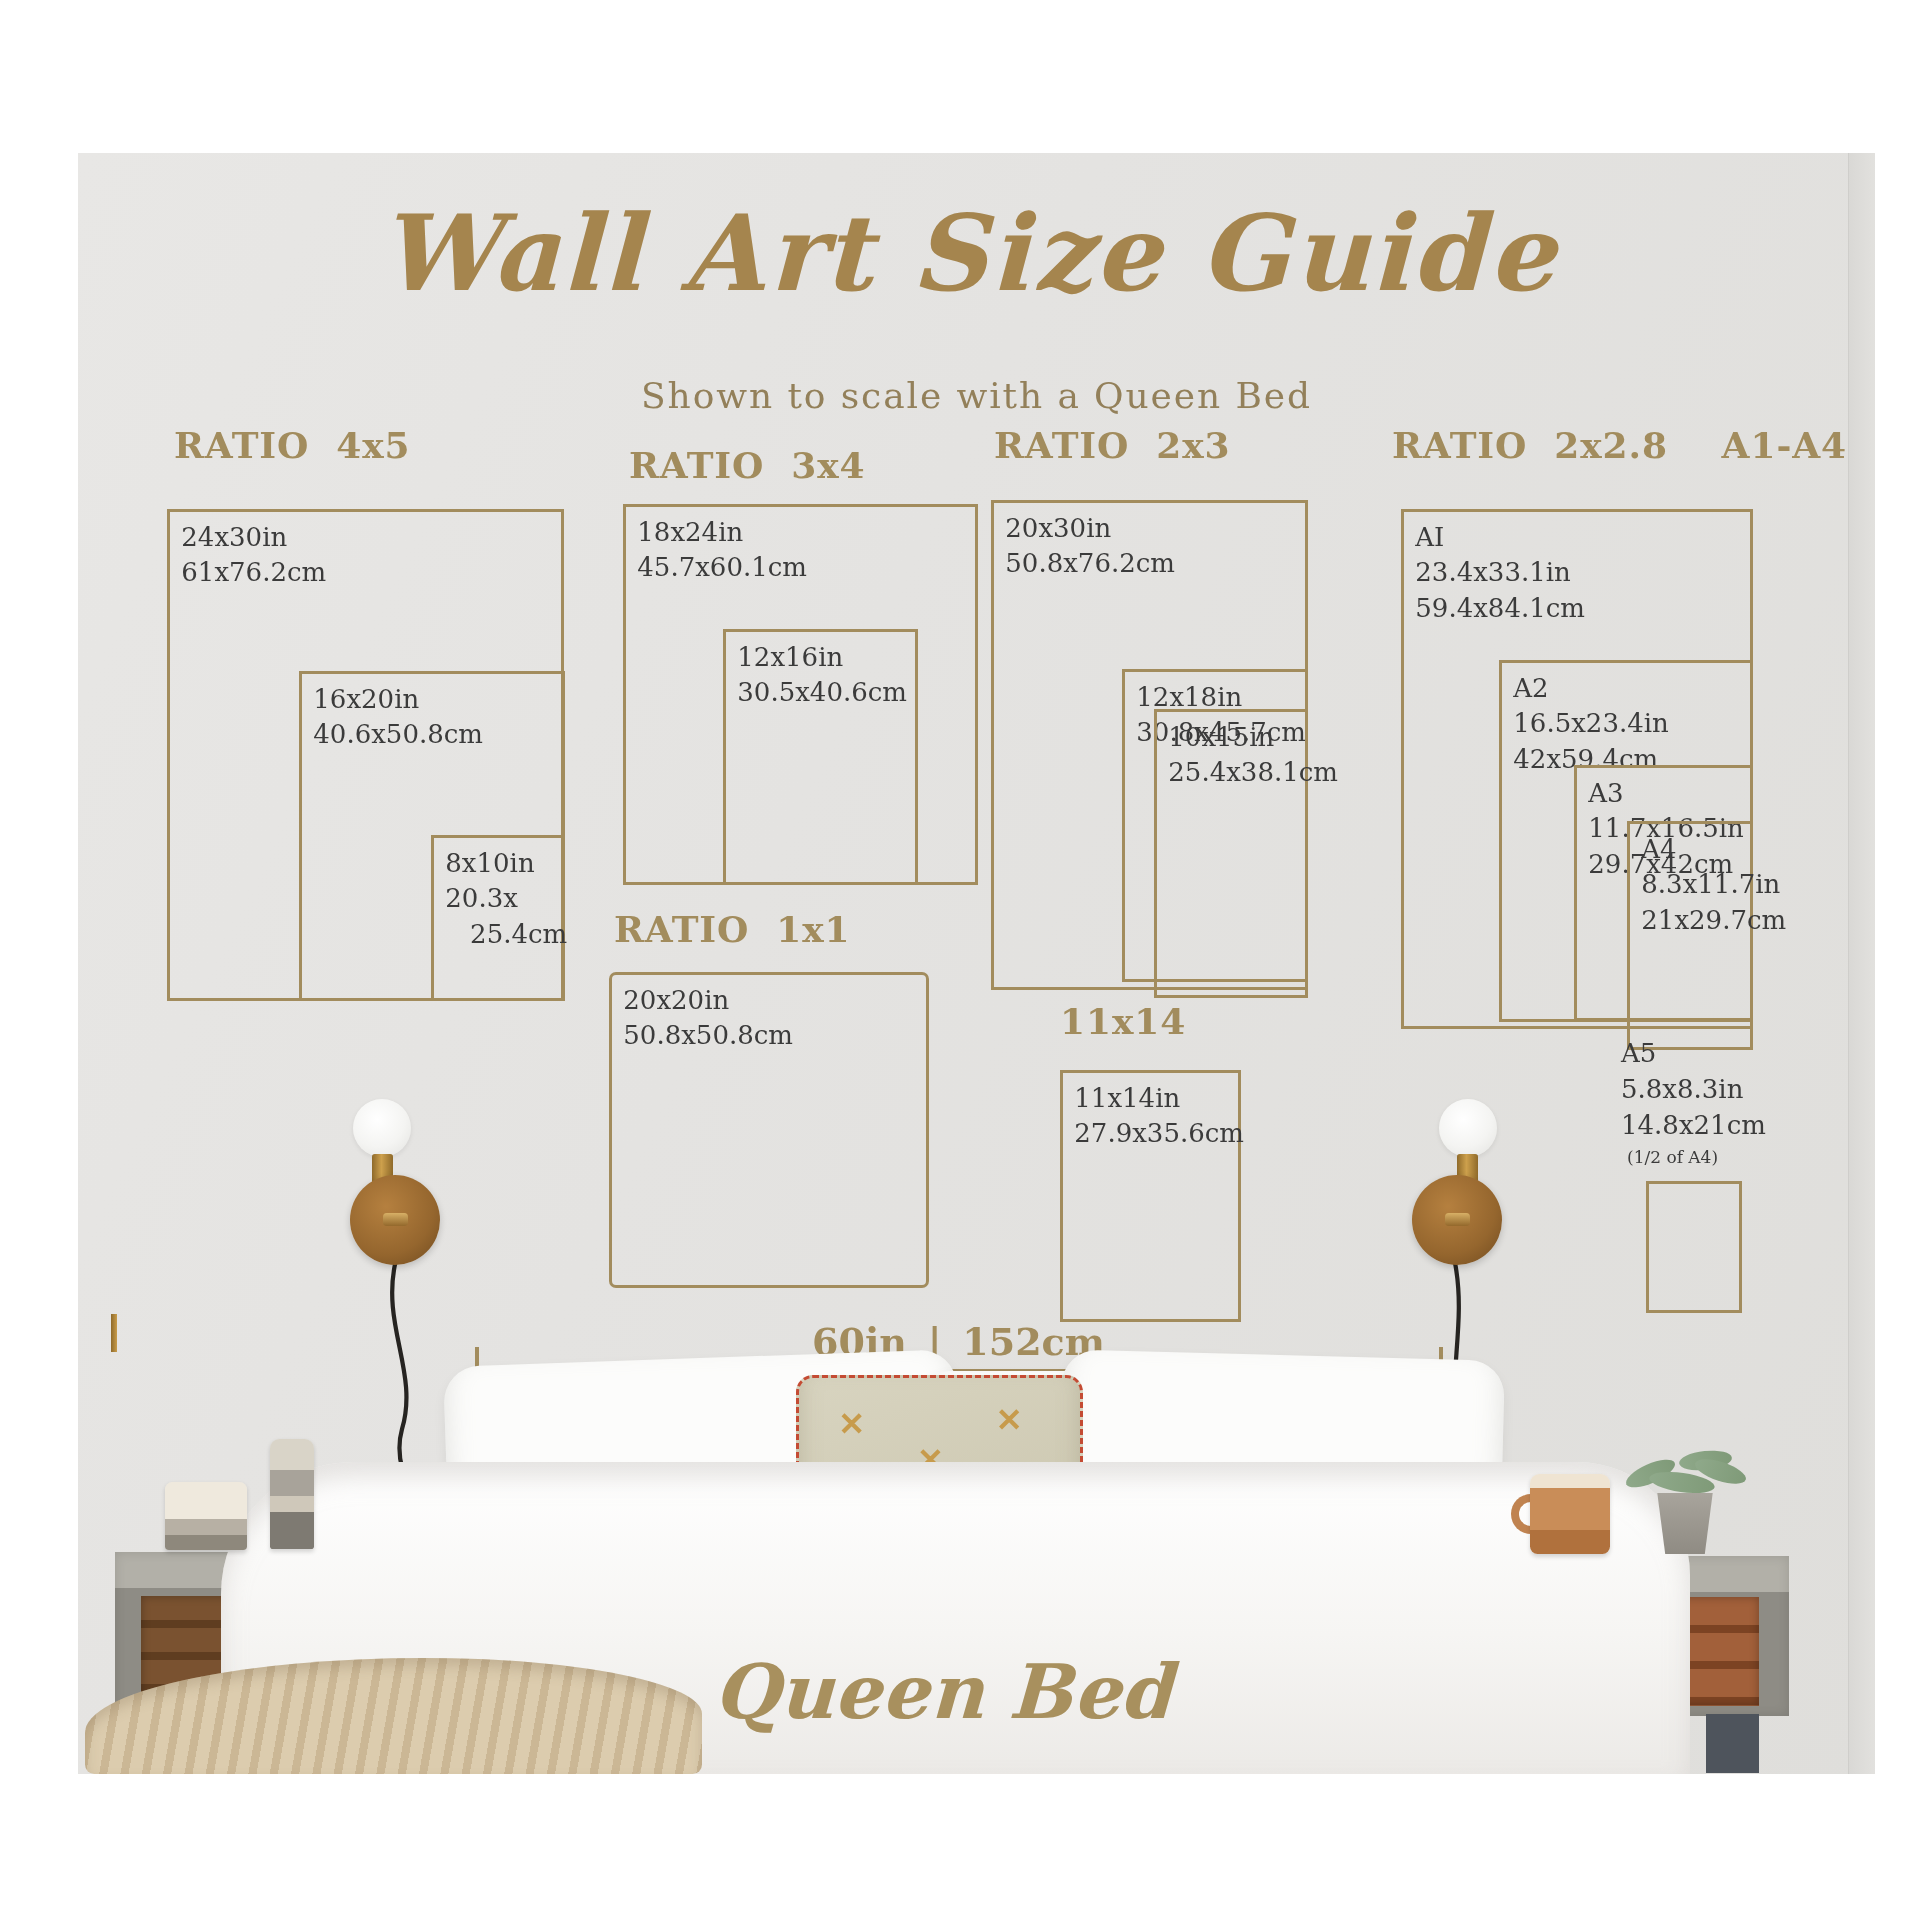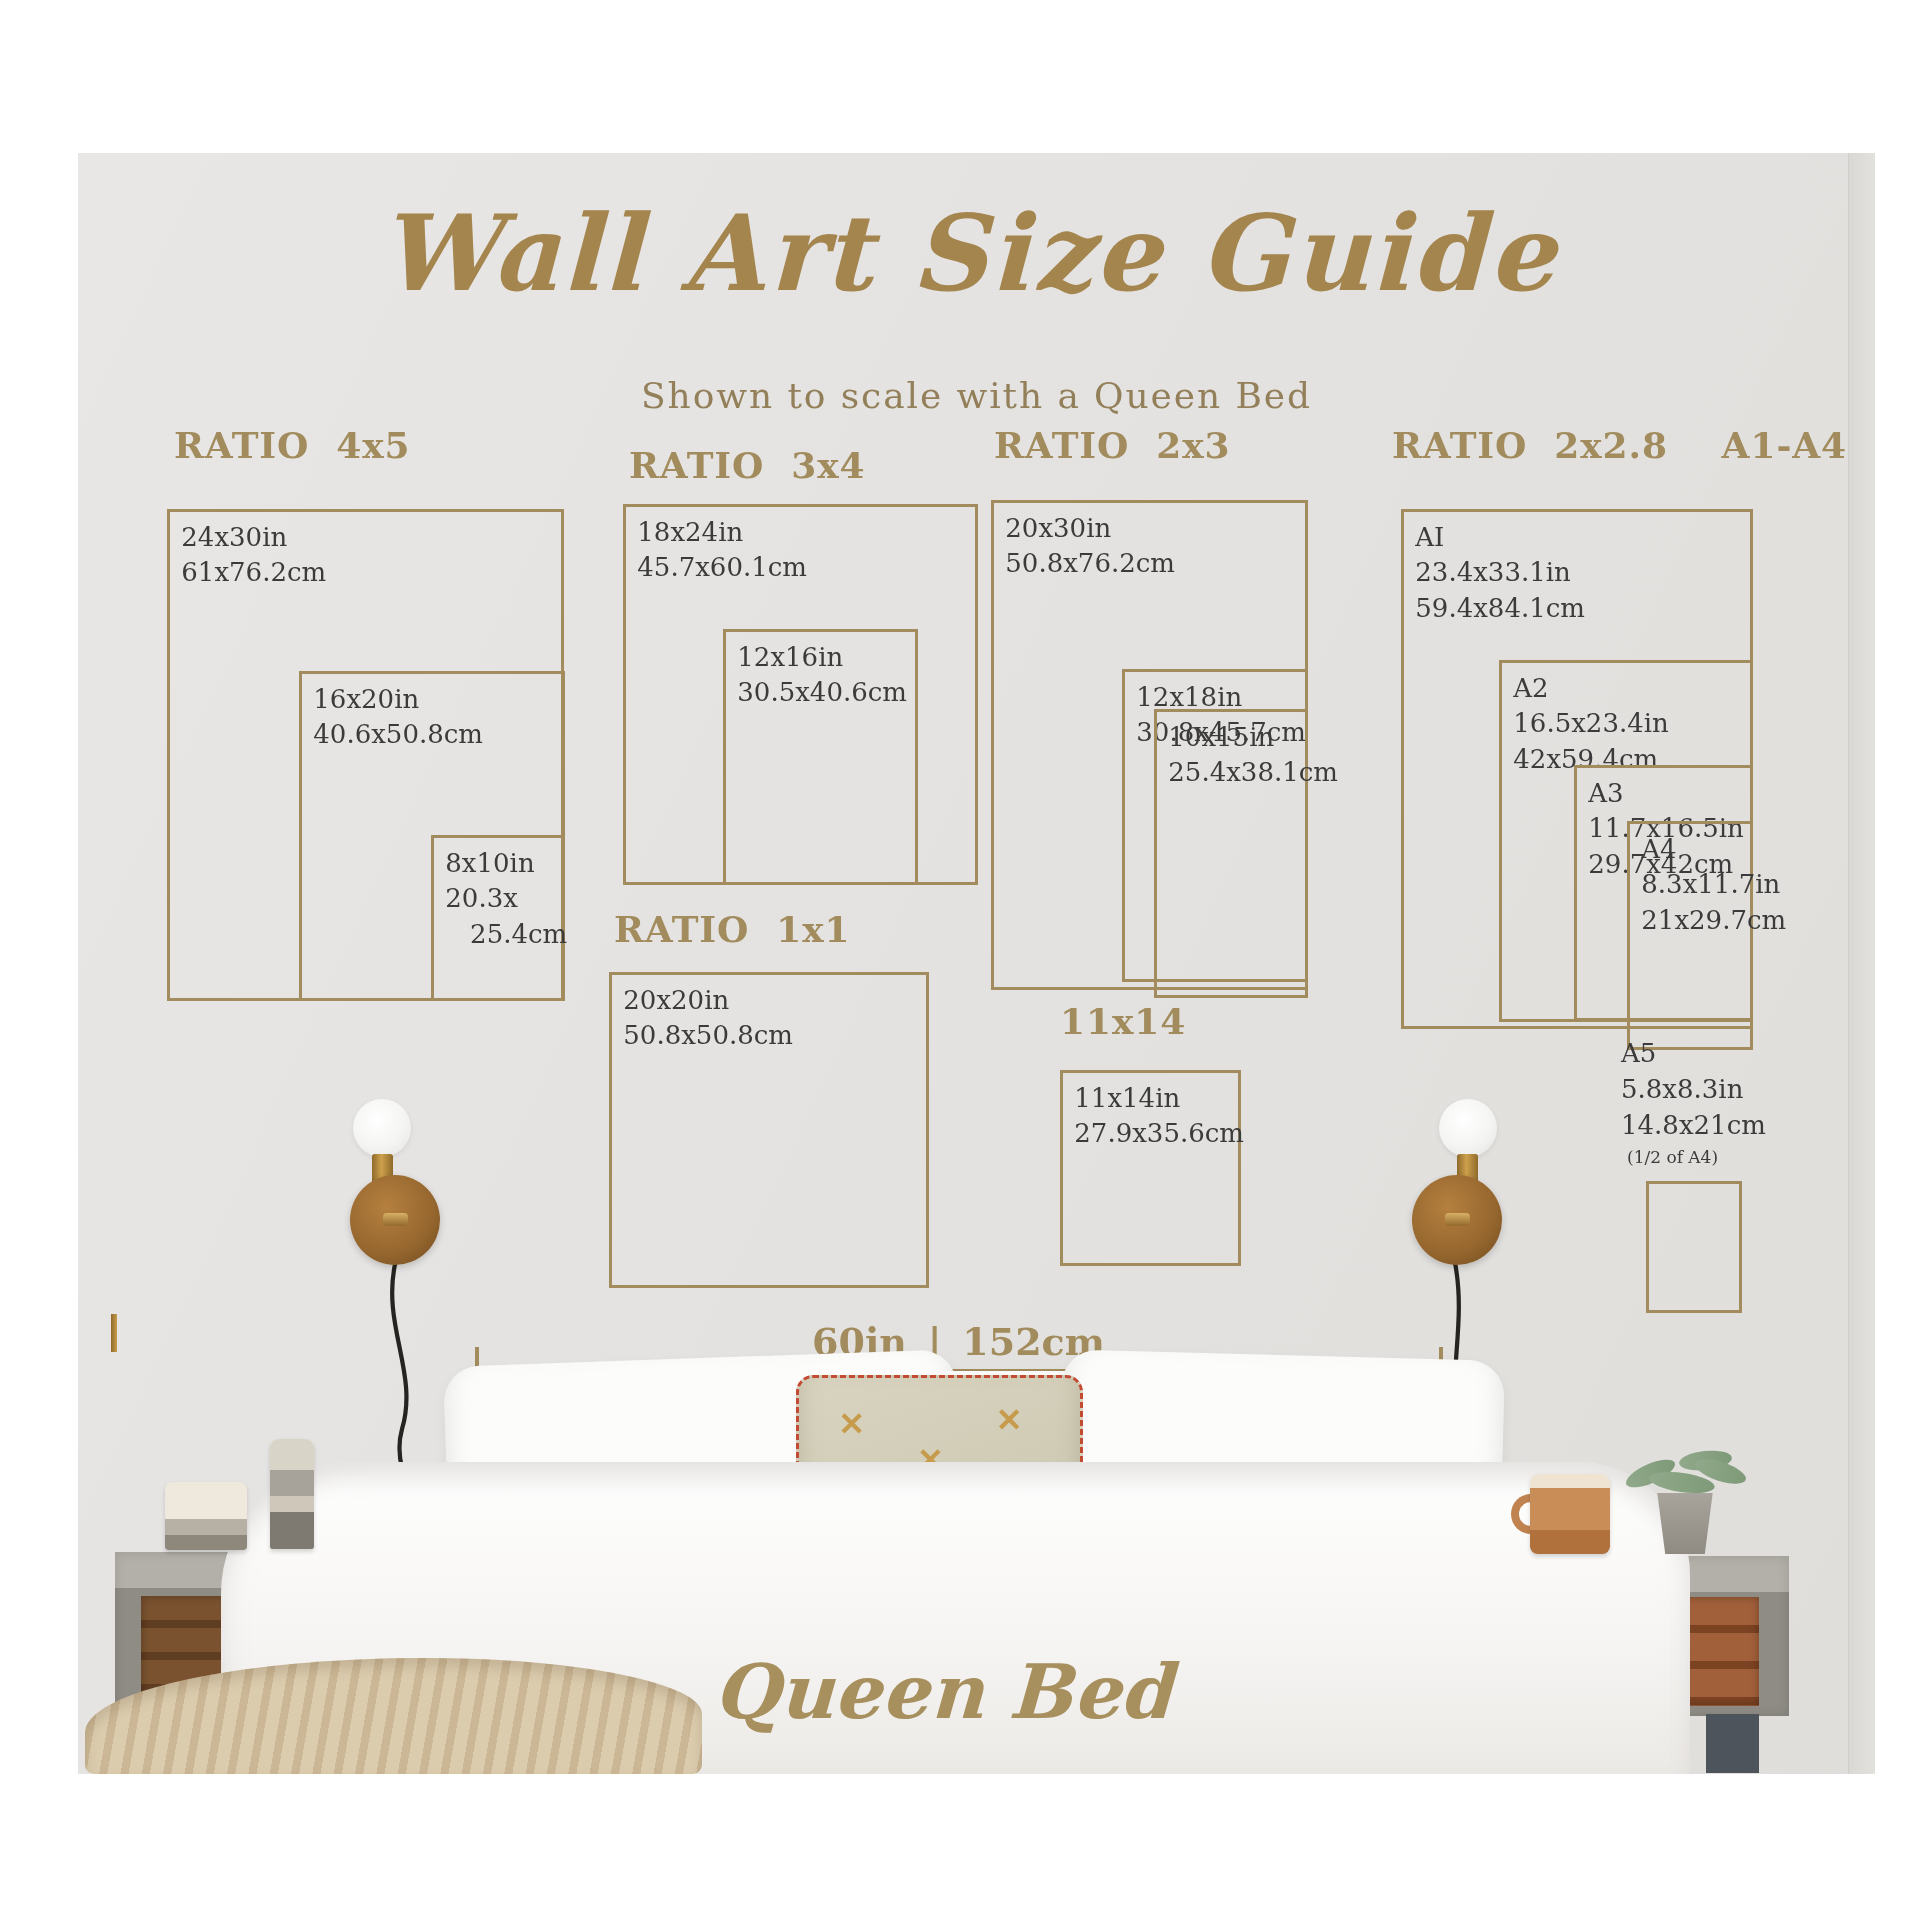--- a/index.html
+++ b/index.html
@@ -168,27 +168,27 @@
 21x29.7cm</span>
     </div>
 
     <div class="a5-label" style="left:1543px;top:883px;">A5
 5.8x8.3in
 14.8x21cm</div>
     <div class="a5-note" style="left:1549px;top:994px;">(1/2 of A4)</div>
     <div class="size-box" style="left:1568px;top:1028px;width:96px;height:132px;"></div>
 
     <div class="group-heading" style="left:536px;top:755px;">RATIO  1x1</div>
-    <div class="size-box" style="left:531px;top:819px;width:320px;height:316px;">
+    <div class="size-box" style="left:531px;top:819px;width:320px;height:316px;border-radius:7px;">
       <span class="size-label">20x20in
 50.8x50.8cm</span>
     </div>
 
     <div class="group-heading" style="left:982px;top:847px;">11x14</div>
-    <div class="size-box" style="left:982px;top:917px;width:181px;height:196px;">
+    <div class="size-box" style="left:982px;top:917px;width:181px;height:252px;">
       <span class="size-label">11x14in
 27.9x35.6cm</span>
     </div>
 
     <div class="scale-text">60in | 152cm</div>
     <div class="scale-line"></div>
     <div class="scale-tick tick-left"></div>
     <div class="scale-tick tick-right"></div>
 
     <svg class="cord-svg" viewBox="0 0 1908 1721">

